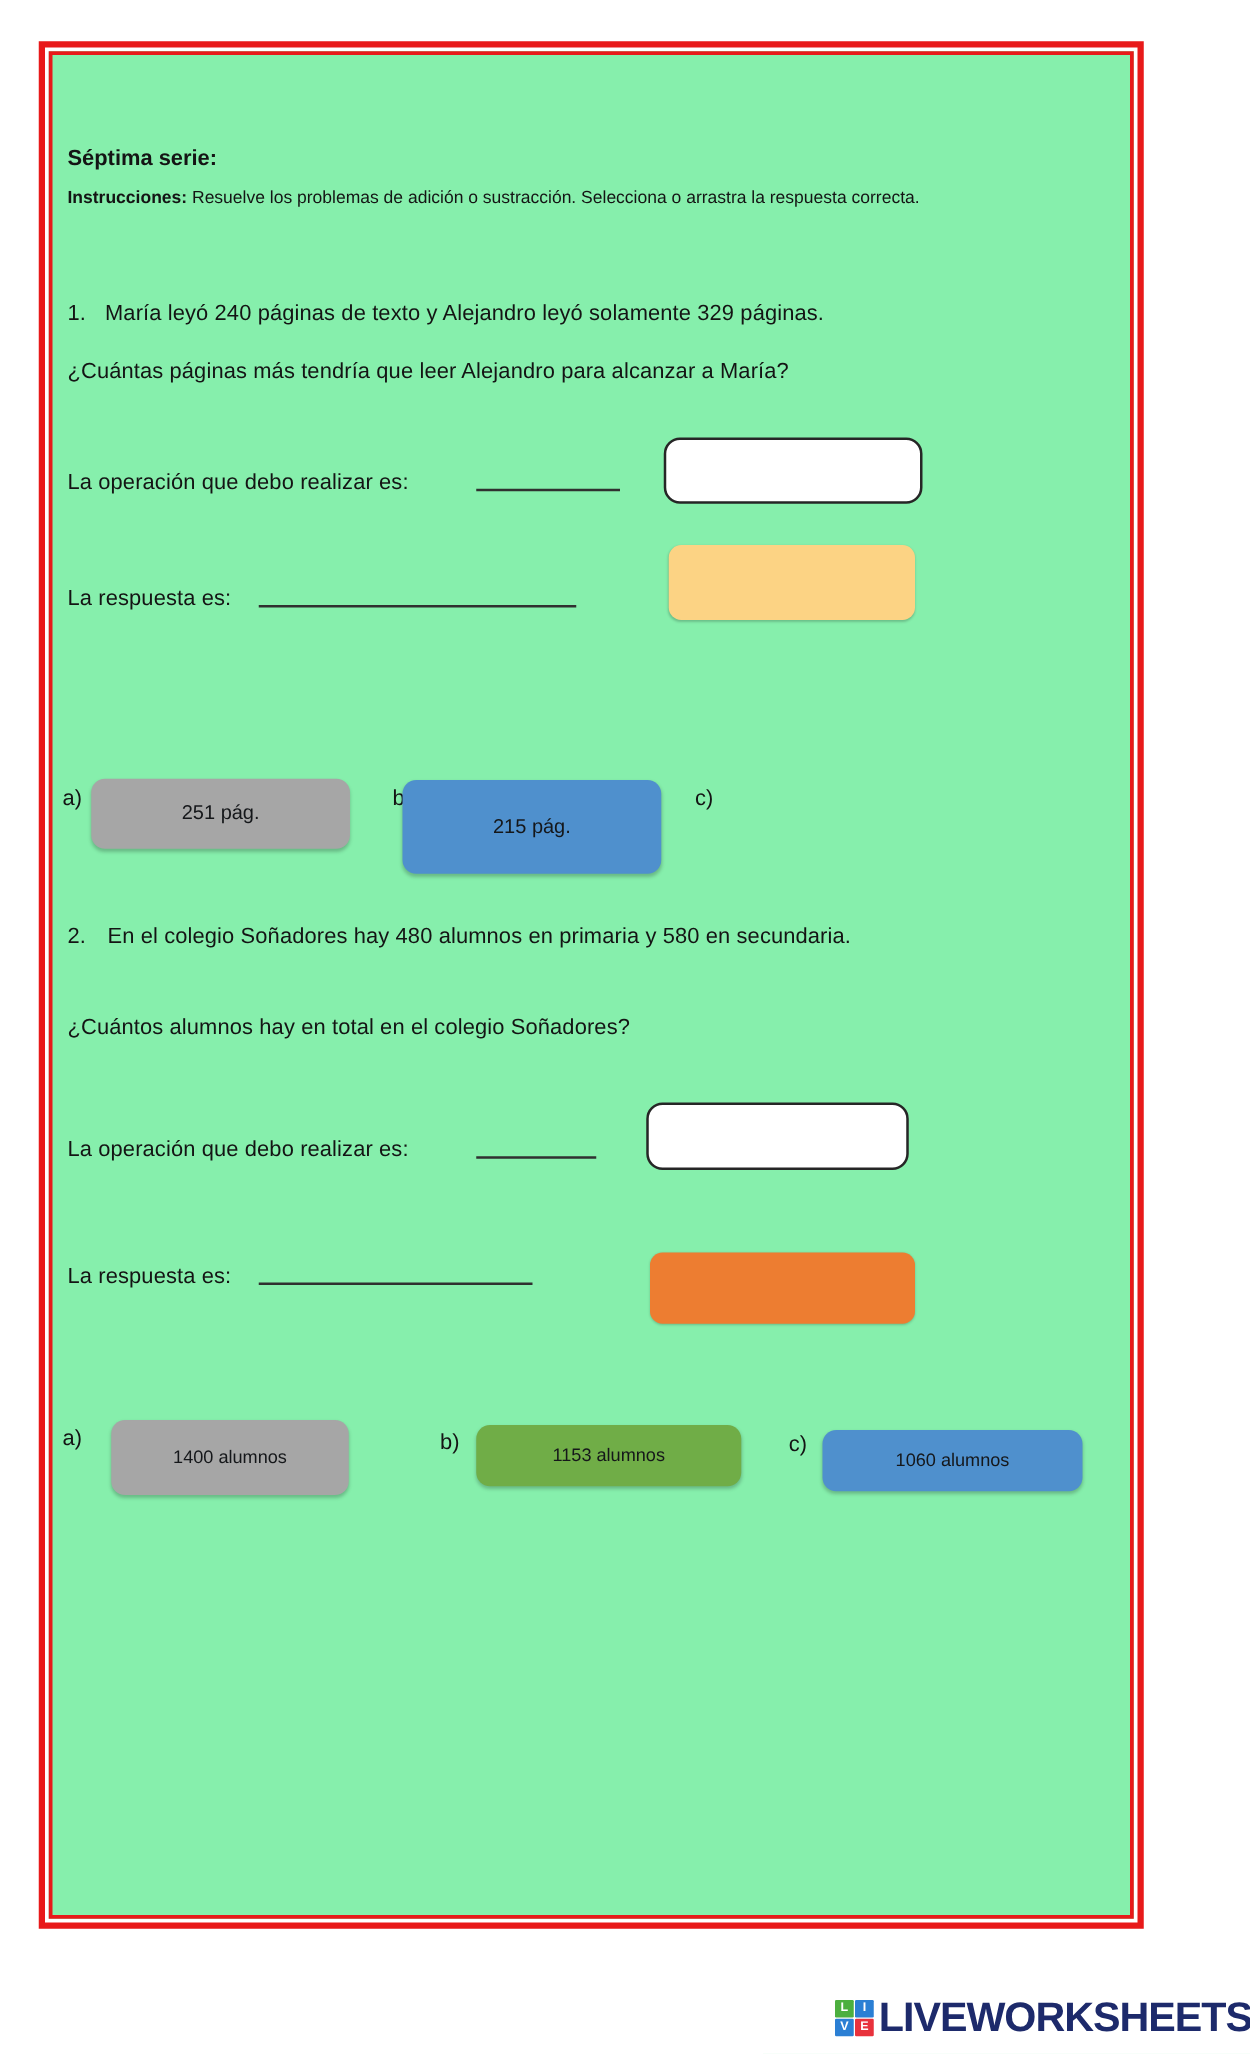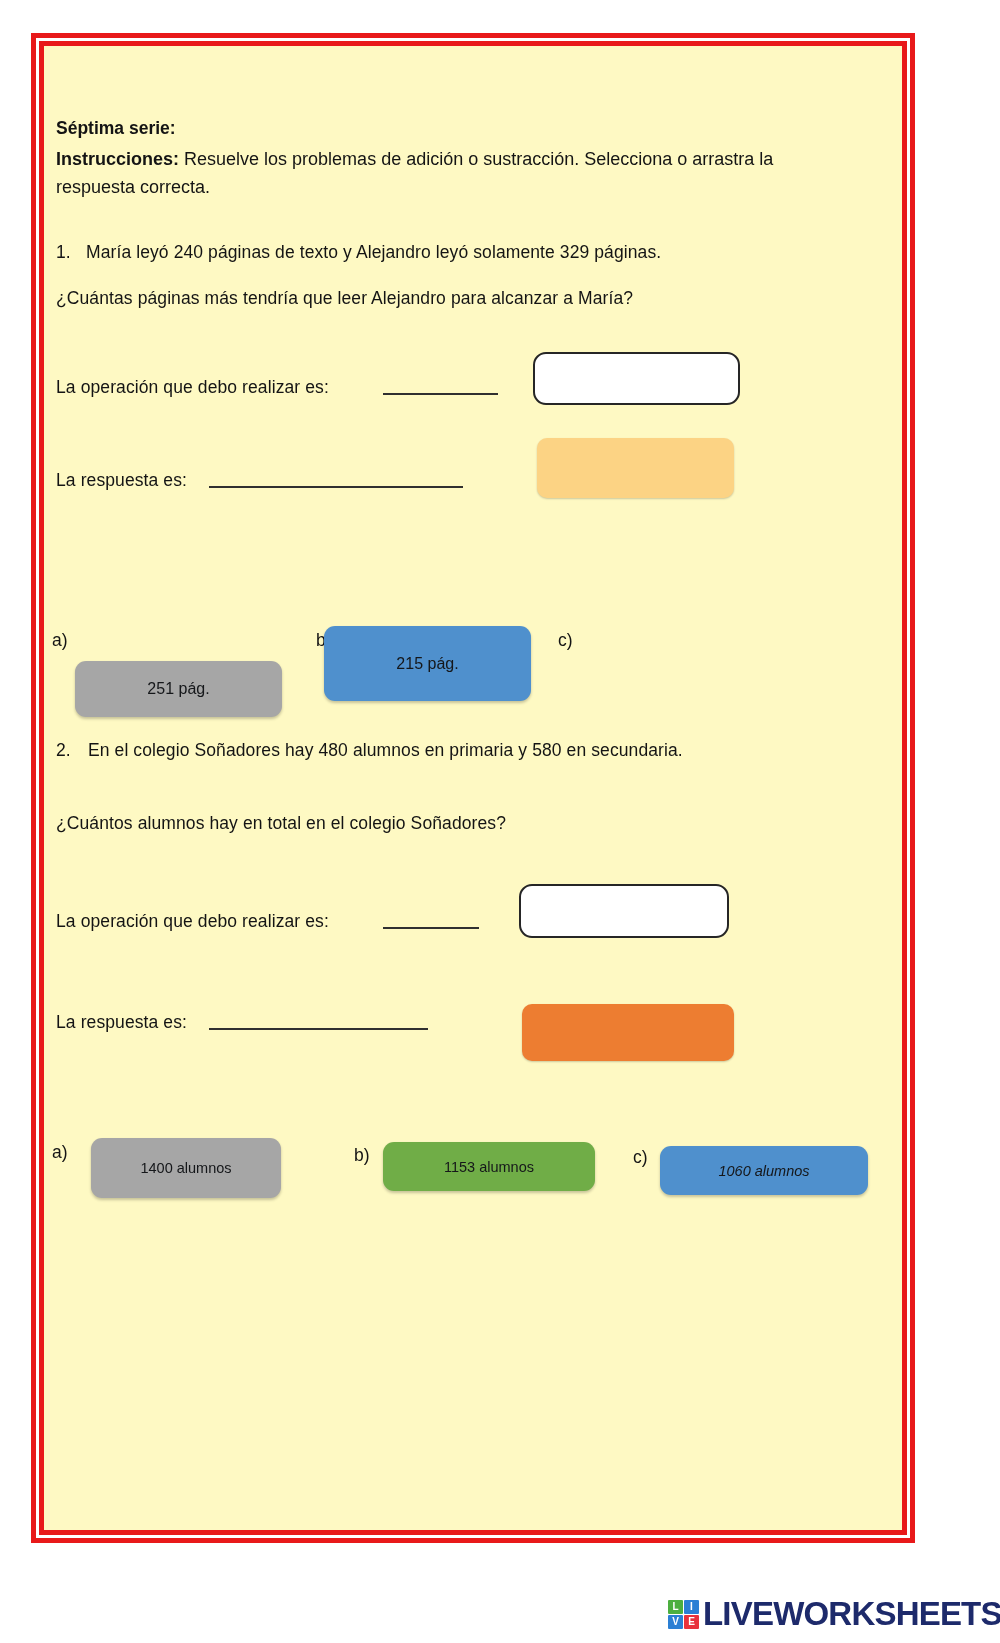--- a/index.html
+++ b/index.html
@@ -27,23 +27,23 @@
     border: 5px solid #e8191a;
     box-sizing: border-box;
     background: #ffffff;
   }
   #worksheet-inner {
     position: absolute;
     left: 3px;
     top: 3px;
     right: 3px;
     bottom: 3px;
-    border: 5px solid #7f1d1d;
-    box-sizing: border-box;
-    background: #fef9c3;
+    border: 3px solid #7f1d1d;
+    box-sizing: border-box;
+    background: #86efac;
   }
   #worksheet-page {
     position: absolute;
     left: 0;
     top: 0;
     right: 0;
     bottom: 0;
     padding: 0;
   }
 
@@ -63,21 +63,21 @@
     top: 72px;
     font-size: 17.5px;
     font-weight: bold;
     color: #141414;
   }
   .instr-block {
     position: absolute;
     left: 12px;
     top: 99px;
     width: 800px;
-    font-size: 18px;
+    font-size: 14px;
     line-height: 28px;
     color: #141414;
   }
   .instr-block .lead { font-weight: bold; }
 
   
   .blank {
     display: inline-block;
     border-bottom: 2px solid #303030;
     vertical-align: bottom;
@@ -176,21 +176,21 @@
       <span class="blank" style="position:absolute; left:339px; top:330px; width:115px;"></span>
 
       <div class="dropzone outline" style="left:489px; top:306px; width:207px; height:53px;"></div>
 
       <div class="txt" style="left:12px; top:421px;">La respuesta es:</div>
       <span class="blank" style="position:absolute; left:165px; top:423px; width:254px;"></span>
 
       <div class="dropzone filled" style="left:493px; top:392px; width:197px; height:60px; background:#fcd384;"></div>
 
       <div class="option-letter" style="left:8px; top:584px;">a)</div>
-      <div class="option-chip" style="left:31px; top:579px; width:207px; height:56px; background:#a6a6a6;margin-top:36px;">
+      <div class="option-chip" style="left:31px; top:579px; width:207px; height:56px; background:#a6a6a6;">
         <span>251 pág.</span>
       </div>
 
       <div class="option-letter" style="left:272px; top:584px;">b)</div>
       <div class="option-chip" style="left:280px; top:580px; width:207px; height:75px; background:#4f90cd;">
         <span>215 pág.</span>
       </div>
 
       <div class="option-letter" style="left:514px; top:584px;">c)</div>
 
@@ -213,21 +213,21 @@
       <div class="option-chip small" style="left:47px; top:1092px; width:190px; height:60px; background:#a6a6a6;">
         <span>1400 alumnos</span>
       </div>
 
       <div class="option-letter" style="left:310px; top:1099px;">b)</div>
       <div class="option-chip small" style="left:339px; top:1096px; width:212px; height:49px; background:#70ad47;">
         <span>1153 alumnos</span>
       </div>
 
       <div class="option-letter" style="left:589px; top:1101px;">c)</div>
-      <div class="option-chip small" style="left:616px; top:1100px; width:208px; height:49px; background:#4f90cd;font-style:italic;">
+      <div class="option-chip small" style="left:616px; top:1100px; width:208px; height:49px; background:#4f90cd;">
         <span>1060 alumnos</span>
       </div>
 
     </div>
   </div>
 </div>
 
 <div id="lw-logo">
   <div id="lw-tiles">
     <span style="background: rgb(76, 175, 63);">L</span>

